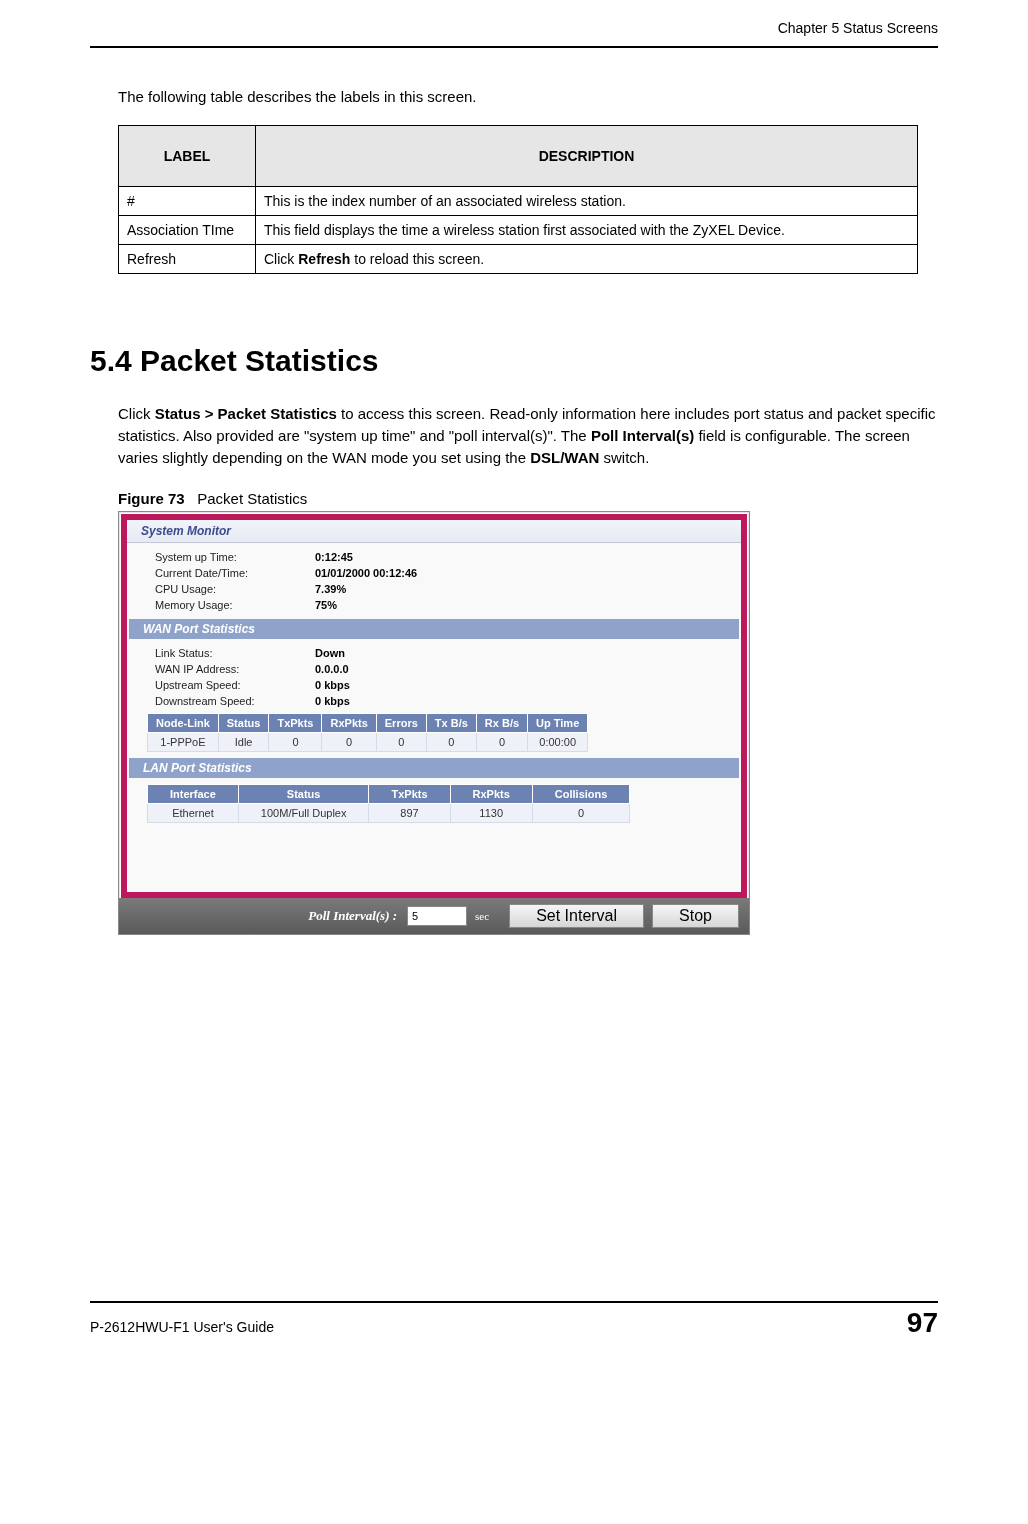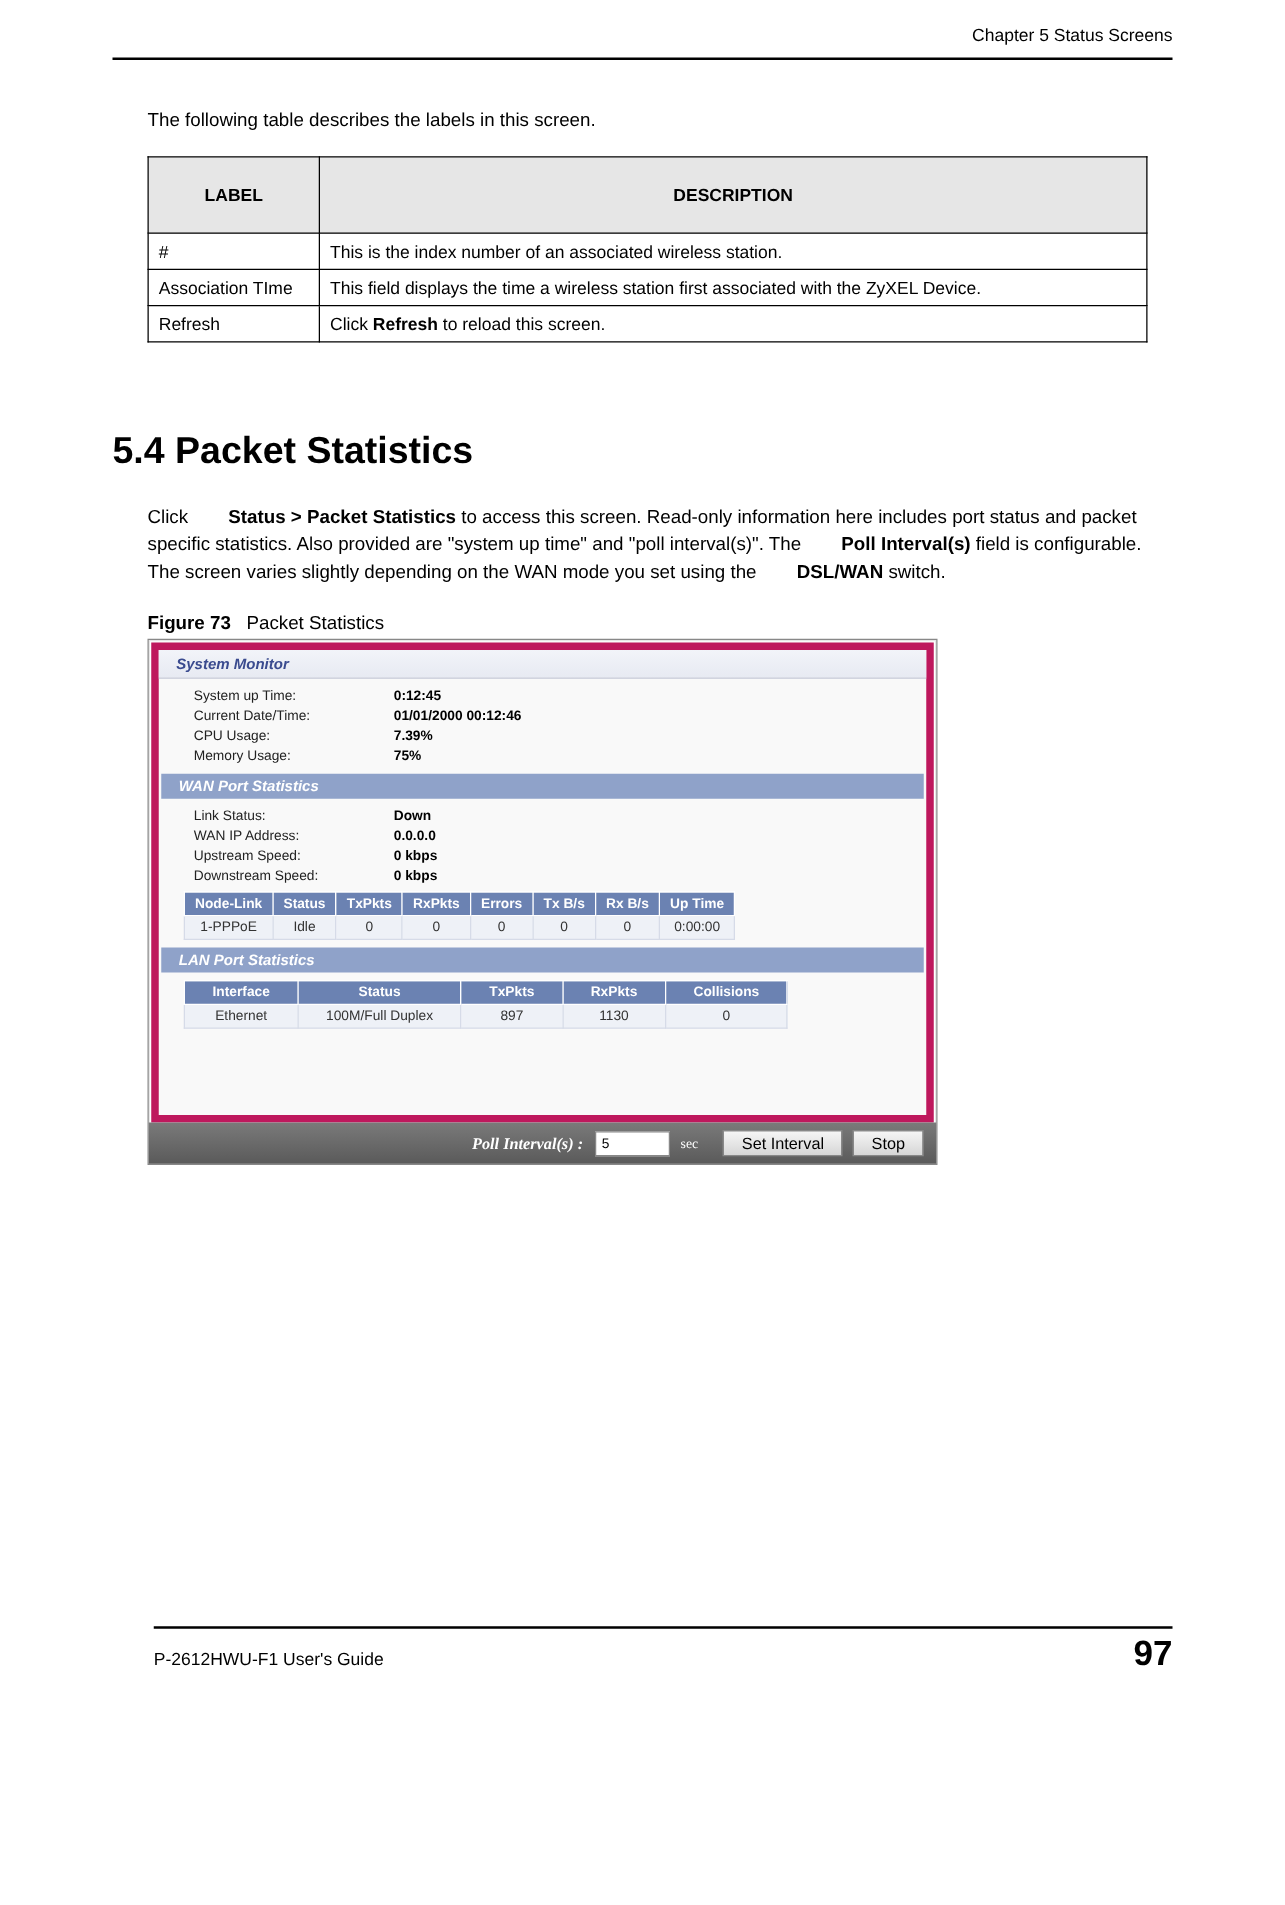--- a/index.html
+++ b/index.html
@@ -59,21 +59,21 @@
     font-size: 30px;
     font-weight: bold;
     margin: 70px 0 25px 0;
     font-family: Arial, Helvetica, sans-serif;
   }
   .section-body {
     margin-left: 28px;
     font-size: 15px;
     line-height: 1.45;
   }
-  .section-body .bold { font-weight: bold; margin-left: 28px; }
+  .section-body .bold { font-weight: bold; }
   .figure-caption {
     font-size: 15px;
     margin: 22px 0 4px 28px;
   }
   .figure-caption .bold { font-weight: bold; }
 
   
   .figure {
     margin-left: 28px;
     width: 630px;
@@ -156,33 +156,32 @@
     font-size: 11px;
     font-style: normal;
     font-family: Verdana, sans-serif;
     padding: 0 4px;
     border: 1px solid #888;
   }
   .bottom-bar .unit { font-style: normal; font-family: Verdana; font-size: 11px; margin-right: 12px; }
   .bottom-bar button {
     background: linear-gradient(#f6f6f6, #d6d6d6);
     border: 1px solid #888;
-    padding: 2px 14px;
-    font-size: 13px;
+    padding: 2px 26px;
+    font-size: 16px;
     font-family: Verdana, sans-serif;
     cursor: pointer;
     font-style: normal;
   }
 
   .footer {
     position: absolute;
     bottom: 30px;
     left: 90px;
     right: 90px;
-    margin-left: 33px;
   }
   .footer-line {
     border-top: 2px solid #000;
     display: flex;
     justify-content: space-between;
     padding-top: 4px;
     align-items: baseline;
   }
   .footer-left { font-size: 14px; }
   .footer-right { font-size: 28px; font-weight: bold; font-family: Arial, Helvetica, sans-serif; }

